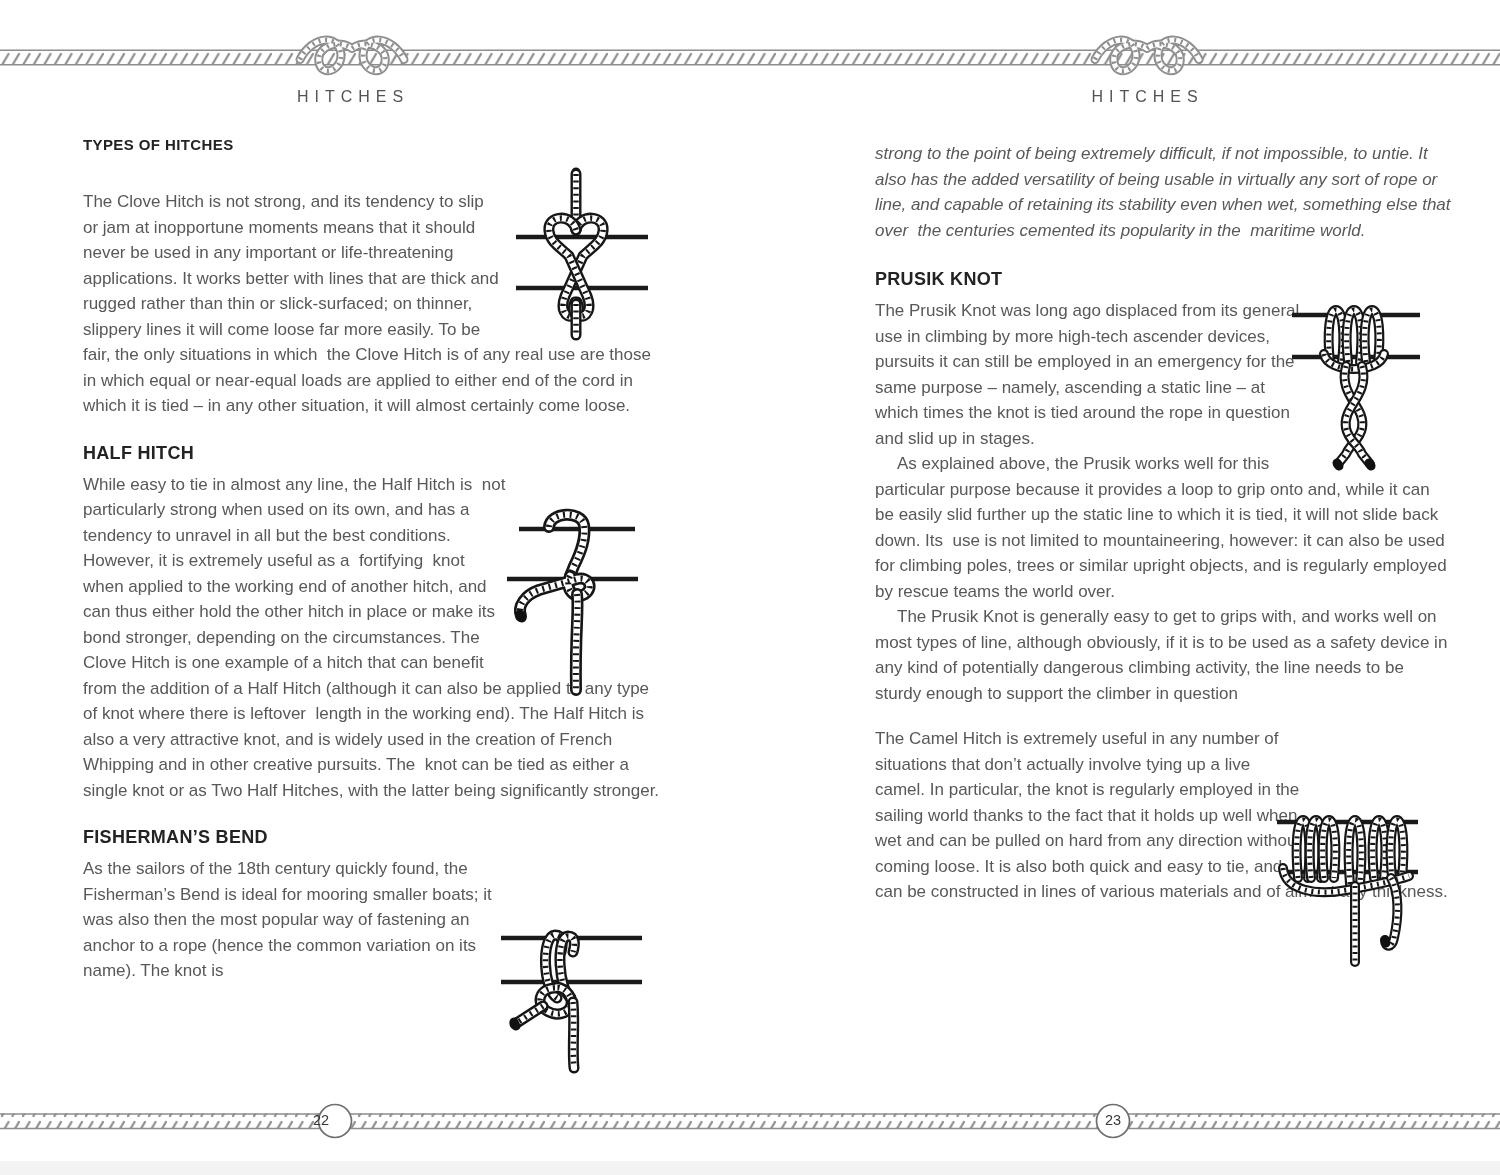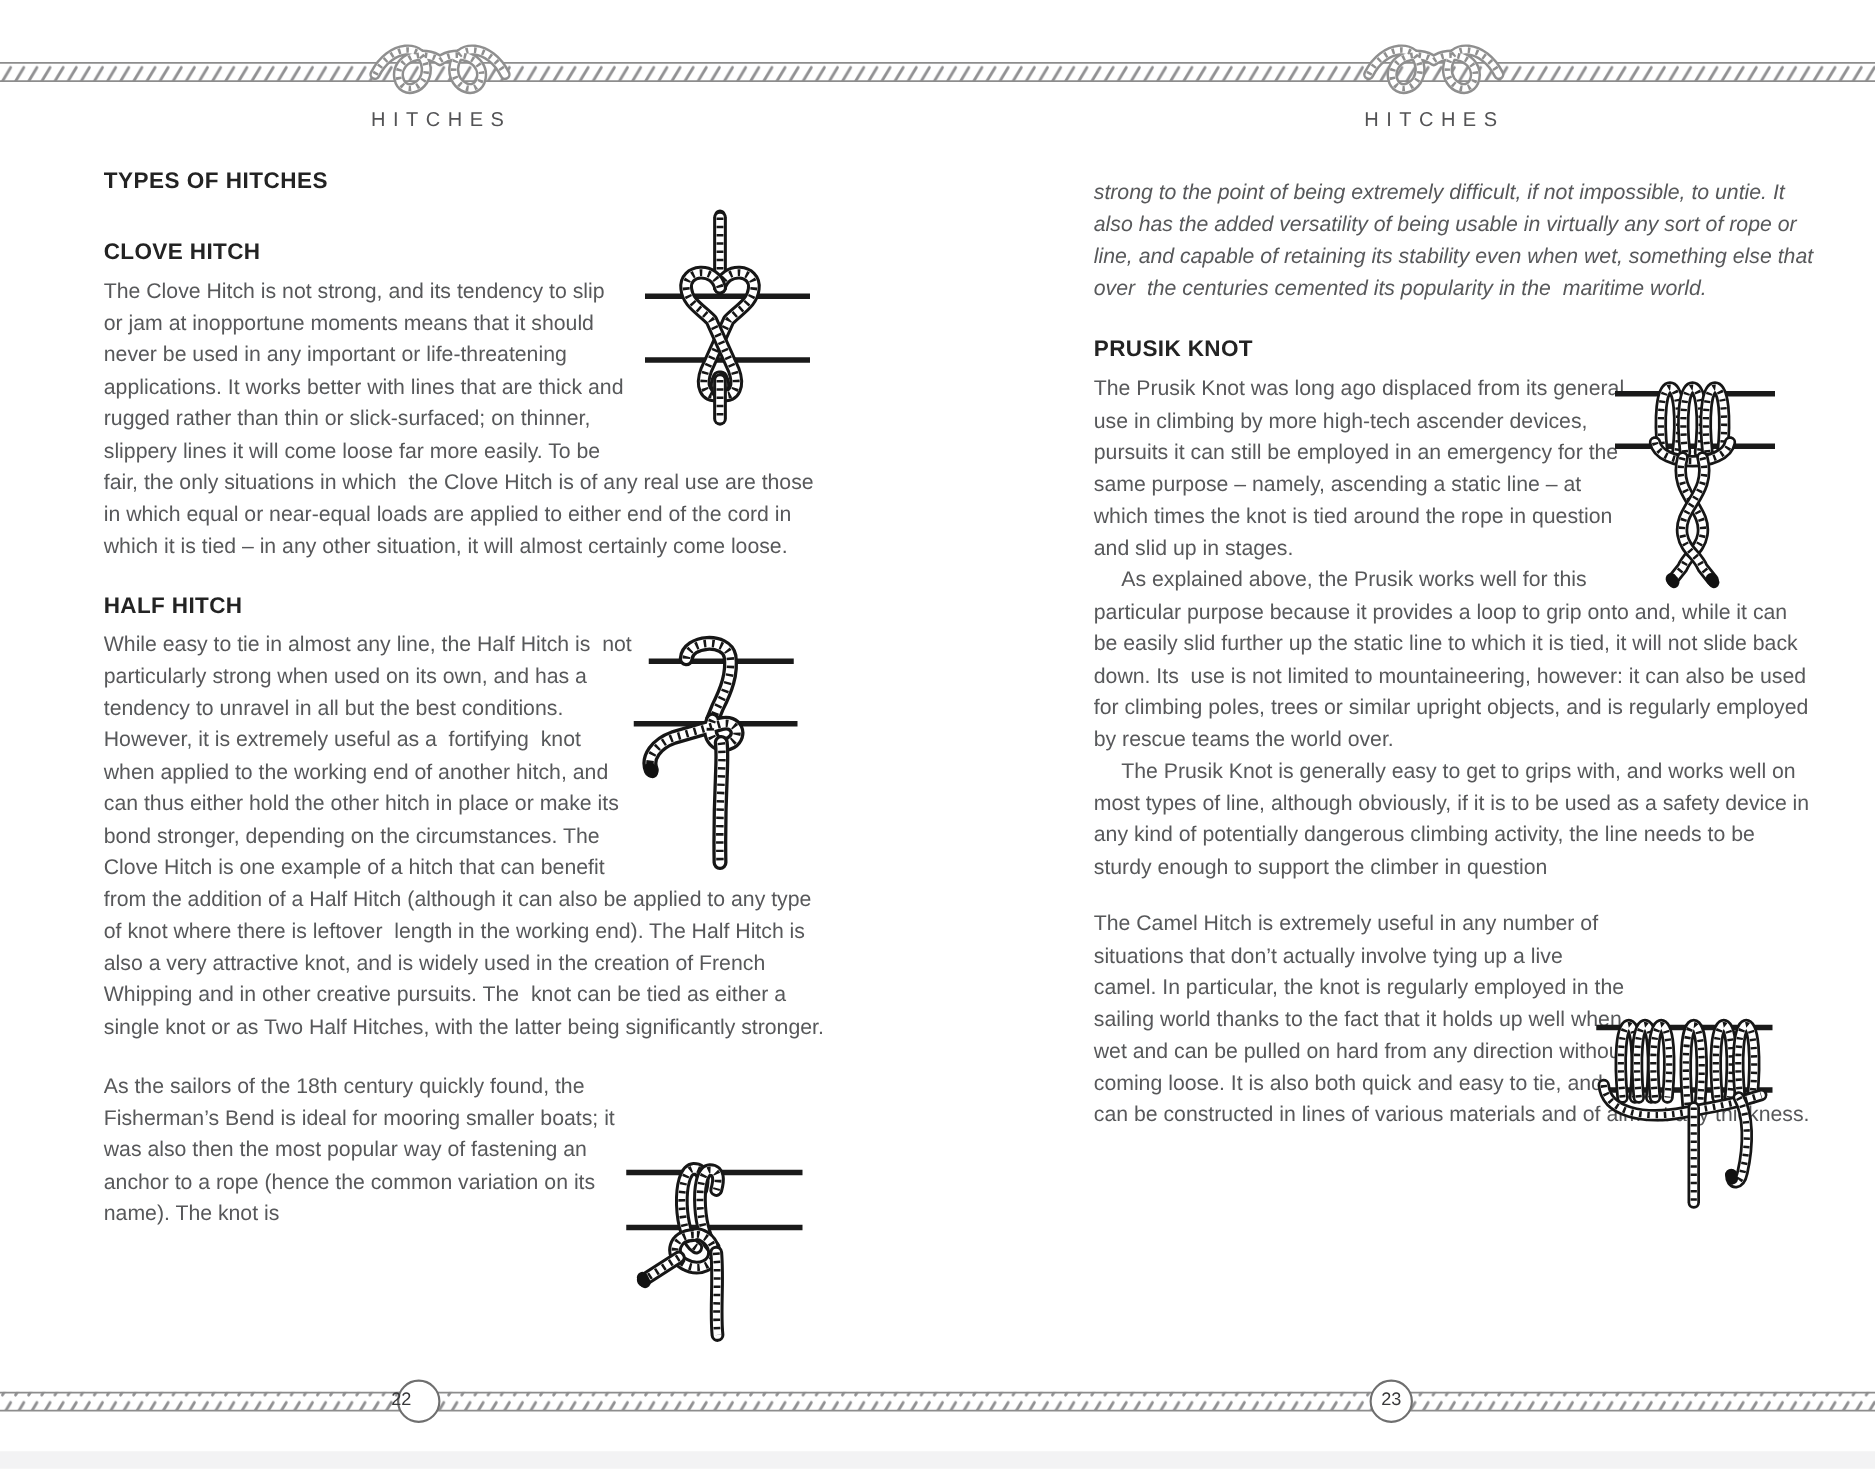--- a/index.html
+++ b/index.html
@@ -13,21 +13,21 @@
   }
   #ph-left{left:83px;width:540px;}
   #ph-right{left:875px;width:545px;}
   .band{position:absolute;left:0;width:1500px;}
   #band-top{top:0;height:100px;}
   #band-bottom{top:1085px;height:78px;}
   .page{position:absolute;width:577px;}
   #left-page{left:83px;top:132px;}
   #right-page{left:875px;top:141px;}
   h1.title{
-    margin:0 0 32px 0;font-size:18px;line-height:25px;font-weight:bold;
+    margin:0 0 32px 0;font-size:15px;line-height:25px;font-weight:bold;
     letter-spacing:.4px;color:#232323;
   }
   h2.knot-heading{
     margin:0 0 7px 0;font-size:18px;line-height:24px;font-weight:bold;
     letter-spacing:.3px;color:#232323;
   }
   section{margin:0 0 22px 0;}
   #left-page section{margin-bottom:22px;}
   p.body{
     margin:0;font-size:17px;line-height:25.5px;color:#57585a;
@@ -82,32 +82,32 @@
   </g>
 </svg>
 
 <div class="page-header" id="ph-left">HITCHES</div>
 <div class="page-header" id="ph-right">HITCHES</div>
 
 <div class="page" id="left-page">
   <h1 class="title">TYPES OF HITCHES</h1>
 
   <section>
-    <h2 class="knot-heading">CLOVE HITCH</h2>
     <div class="sp sp-clove"></div>
     <p class="body">The Clove Hitch is not strong, and its tendency to slip  or jam at inopportune moments means that it should never be used in any important or life-threatening applications. It works better with lines that are thick and rugged rather than thin or slick-surfaced; on thinner, slippery lines it will come loose far more easily. To be fair, the only situations in which  the Clove Hitch is of any real use are those in which equal or near-equal loads are applied to either end of the cord in which it is tied – in any other situation, it will almost certainly come loose.</p>
   </section>
 
   <section>
     <h2 class="knot-heading">HALF HITCH</h2>
     <div class="sp sp-half"></div>
     <p class="body">While easy to tie in almost any line, the Half Hitch is  not particularly strong when used on its own, and has a tendency to unravel in all but the best conditions. However, it is extremely useful as a  fortifying  knot when applied to the working end of another hitch, and can thus either hold the other hitch in place or make its bond stronger, depending on the circumstances. The Clove Hitch is one example of a hitch that can benefit from the addition of a Half Hitch (although it can also be applied to any type of knot where there is leftover  length in the working end). The Half Hitch is also a very attractive knot, and is widely used in the creation of French Whipping and in other creative pursuits. The  knot can be tied as either a single knot or as Two Half Hitches, with the latter being significantly stronger.</p>
   </section>
 
   <section>
+    <h2 class="knot-heading">FISHERMAN’S BEND</h2>
     <p class="body narrow">As the sailors of the 18th century quickly found, the Fisherman’s Bend is ideal for mooring smaller boats; it was also then the most popular way of fastening an anchor to a rope (hence the common variation on its name). The knot is</p>
   </section>
 
   <svg id="illu-clove" class="illu" width="140" height="170" viewBox="0 0 140 170">
     <line class="rail" x1="4" y1="69" x2="136" y2="69" stroke="#1a1a1a" stroke-width="4.5"></line>
     <line class="rail" x1="4" y1="120" x2="136" y2="120" stroke="#1a1a1a" stroke-width="4.5"></line>
     <path class="tip" d="M64 4 L64 8" stroke="#111" stroke-width="9" stroke-linecap="round" fill="none"></path>
     <g>
         <path d="M64 6 L64 62" fill="none" stroke="#161616" stroke-width="11" stroke-linecap="round" stroke-linejoin="round"></path>
         <path d="M64 6 L64 62" fill="none" stroke="#ffffff" stroke-width="6.16" stroke-linecap="round" stroke-linejoin="round"></path>

